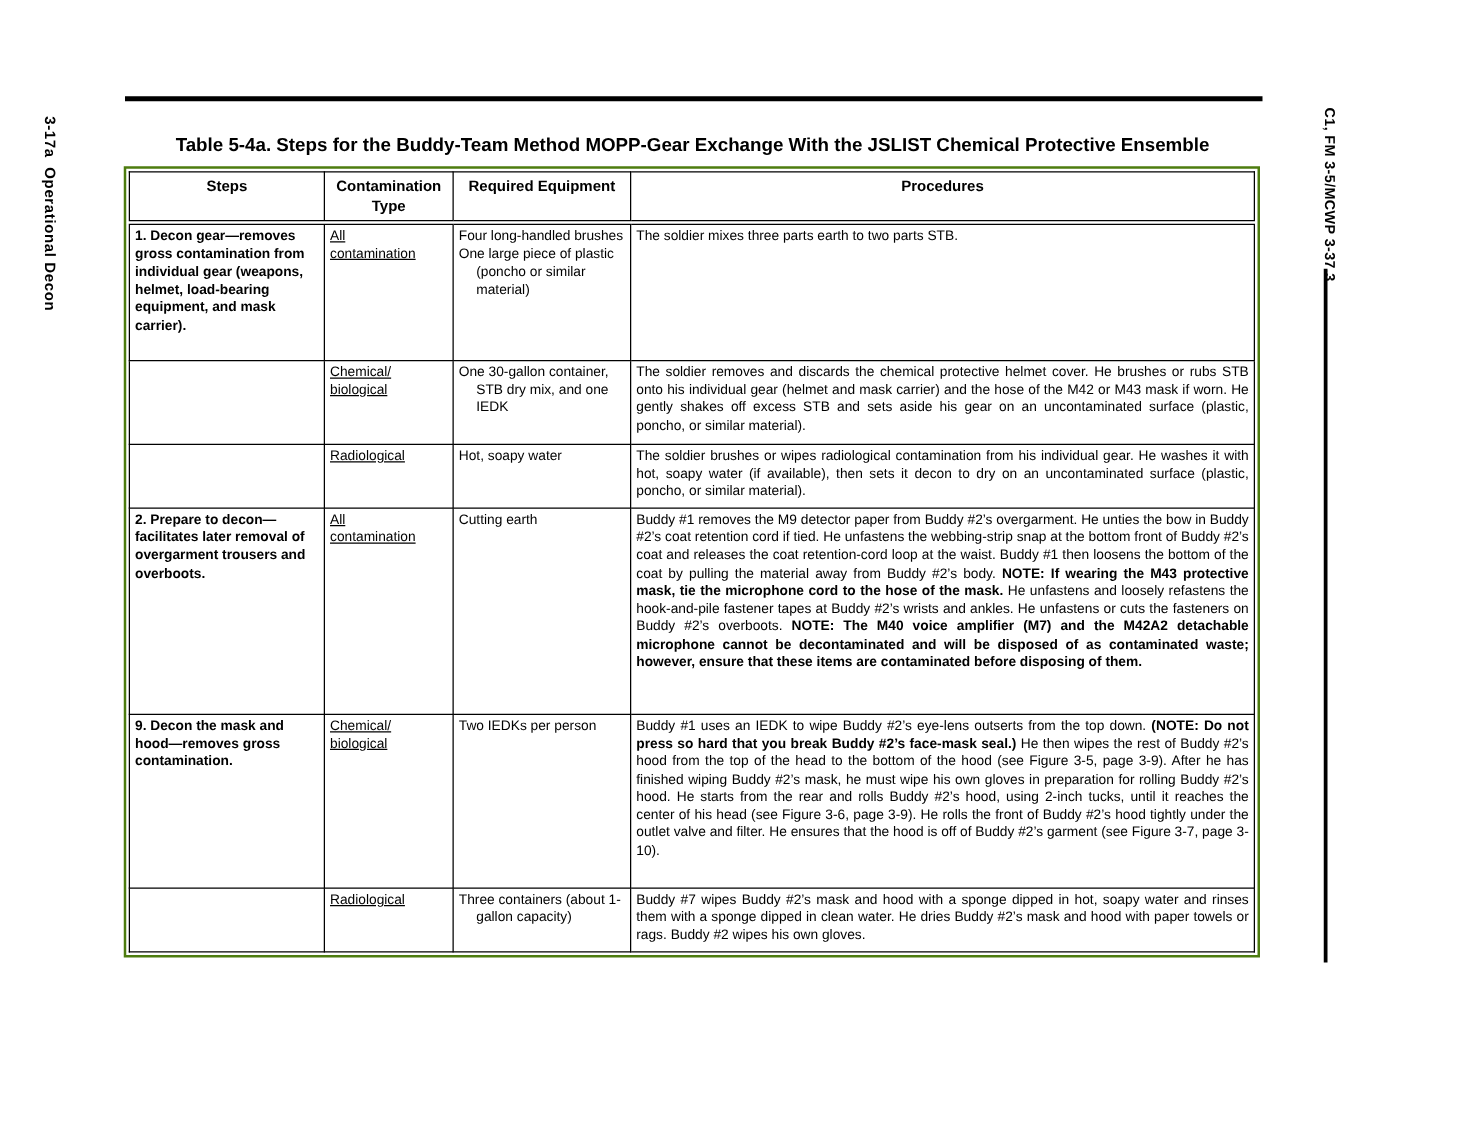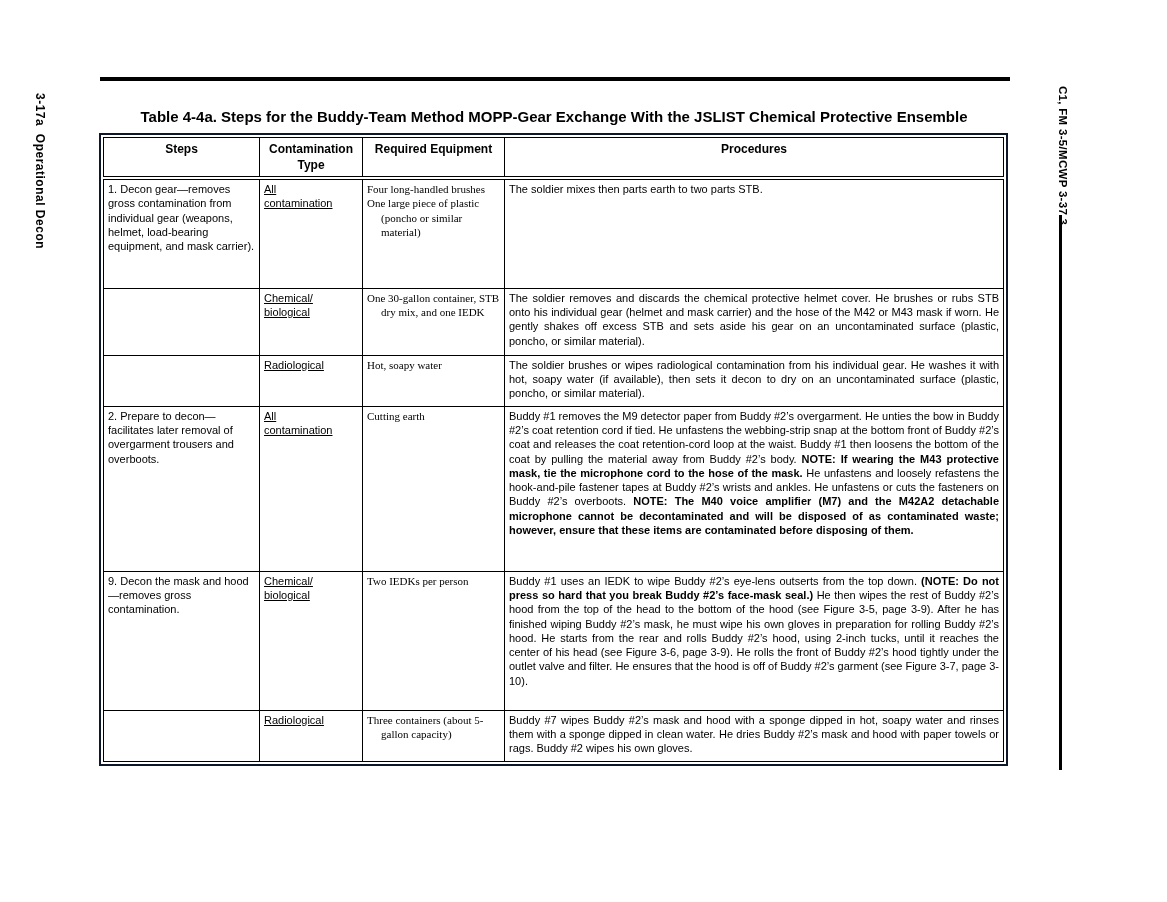--- a/index.html
+++ b/index.html
@@ -48,21 +48,21 @@
   .right-rule {
     position: absolute;
     left: 1059px; top: 215px;
     width: 3px; height: 555px;
     background: #000;
   }
   .table-outer {
     position: absolute;
     left: 99px; top: 133px;
     width: 909px;
-    border: 2px solid #0f172a;
+    border: 2px solid #4d7c0f;
     padding: 2px;
     background: #fff;
   }
   table.mopp {
     border-collapse: collapse;
     table-layout: fixed;
     width: 100%;
     font-size: 11px;
     line-height: 1.3;
   }
@@ -73,42 +73,41 @@
   }
   table.mopp th {
     font-size: 12px;
     font-weight: bold;
     text-align: center;
     vertical-align: top;
     padding-top: 4px;
     border-bottom: 4px double #000;
     height: 40px;
   }
-  td.c-steps { white-space: normal; }
+  td.c-steps { white-space: normal; font-weight: bold; }
   td.c-contam { white-space: pre-line; text-decoration: underline; }
   td.c-equip { }
   td.c-proc { text-align: justify; }
   .hang {
     padding-left: 14px;
     text-indent: -14px;
-    font-family: Liberation Serif, serif;
   }
   .b { font-weight: bold; }
 </style>
 </head>
 <body>
 
 <div class="page">
 
   <div class="left-margin-text">3-17a  Operational Decon</div>
   <div class="right-margin-text">C1, FM 3-5/MCWP 3-37.3</div>
   <div class="right-rule"></div>
   <div class="top-rule"></div>
 
-  <div class="doc-title">Table 4-4a.  Steps for the Buddy-Team Method MOPP-Gear Exchange With the JSLIST Chemical Protective Ensemble</div>
+  <div class="doc-title">Table 5-4a.  Steps for the Buddy-Team Method MOPP-Gear Exchange With the JSLIST Chemical Protective Ensemble</div>
 
   <div class="table-outer">
     <table class="mopp">
       <colgroup>
         <col style="width:156px">
         <col style="width:103px">
         <col style="width:142px">
         <col>
       </colgroup>
       <thead>
@@ -122,21 +121,21 @@
       </thead>
       <tbody>
         <tr style="height:110px">
           <td class="c-steps">1.  Decon gear—removes gross contamination from individual gear (weapons, helmet, load-bearing equipment, and mask carrier).</td>
           <td class="c-contam">All
 contamination</td>
           <td class="c-equip">
             <div class="hang">Four long-handled brushes</div>
             <div class="hang">One large piece of plastic (poncho or similar material)</div>
           </td>
-          <td class="c-proc"><span>The soldier mixes then parts earth to two parts STB.</span></td>
+          <td class="c-proc"><span>The soldier mixes three parts earth to two parts STB.</span></td>
         </tr>
         <tr style="height:67px">
           <td class="c-steps"></td>
           <td class="c-contam">Chemical/
 biological</td>
           <td class="c-equip">
             <div class="hang">One 30-gallon container, STB dry mix, and one IEDK</div>
           </td>
           <td class="c-proc"><span>The soldier removes and discards the chemical protective helmet cover.  He brushes or rubs STB onto his individual gear (helmet and mask carrier) and the hose of the M42 or M43 mask if worn.  He gently shakes off excess STB and sets aside his gear on an uncontaminated surface (plastic, poncho, or similar material).</span></td>
         </tr>
@@ -163,21 +162,21 @@
 biological</td>
           <td class="c-equip">
             <div class="hang">Two IEDKs per person</div>
           </td>
           <td class="c-proc"><span>Buddy #1 uses an IEDK to wipe Buddy #2’s eye-lens outserts from the top down.  </span><span class="b">(NOTE:  Do not press so hard that you break Buddy #2’s face-mask seal.)</span><span>  He then wipes the rest of Buddy #2’s hood from the top of the head to the bottom of the hood (see Figure 3-5, page 3-9).  After he has finished wiping Buddy #2’s mask, he must wipe his own gloves in preparation for rolling Buddy #2’s hood.  He starts from the rear and rolls Buddy #2’s hood, using 2-inch tucks, until it reaches the center of his head (see Figure 3-6, page 3-9).  He rolls the front of Buddy #2’s hood tightly under the outlet valve and filter.  He ensures that the hood is off of Buddy #2’s garment (see Figure 3-7, page 3-10).</span></td>
         </tr>
         <tr style="height:51px">
           <td class="c-steps"></td>
           <td class="c-contam">Radiological</td>
           <td class="c-equip">
-            <div class="hang">Three containers (about 5-gallon capacity)</div>
+            <div class="hang">Three containers (about 1-gallon capacity)</div>
           </td>
           <td class="c-proc"><span>Buddy #7 wipes Buddy #2’s mask and hood with a sponge dipped in hot, soapy water and rinses them with a sponge dipped in clean water.  He dries Buddy #2’s mask and hood with paper towels or rags.  Buddy #2 wipes his own gloves.</span></td>
         </tr>
       </tbody>
     </table>
   </div>
 
 </div>
 
 </body></html>

